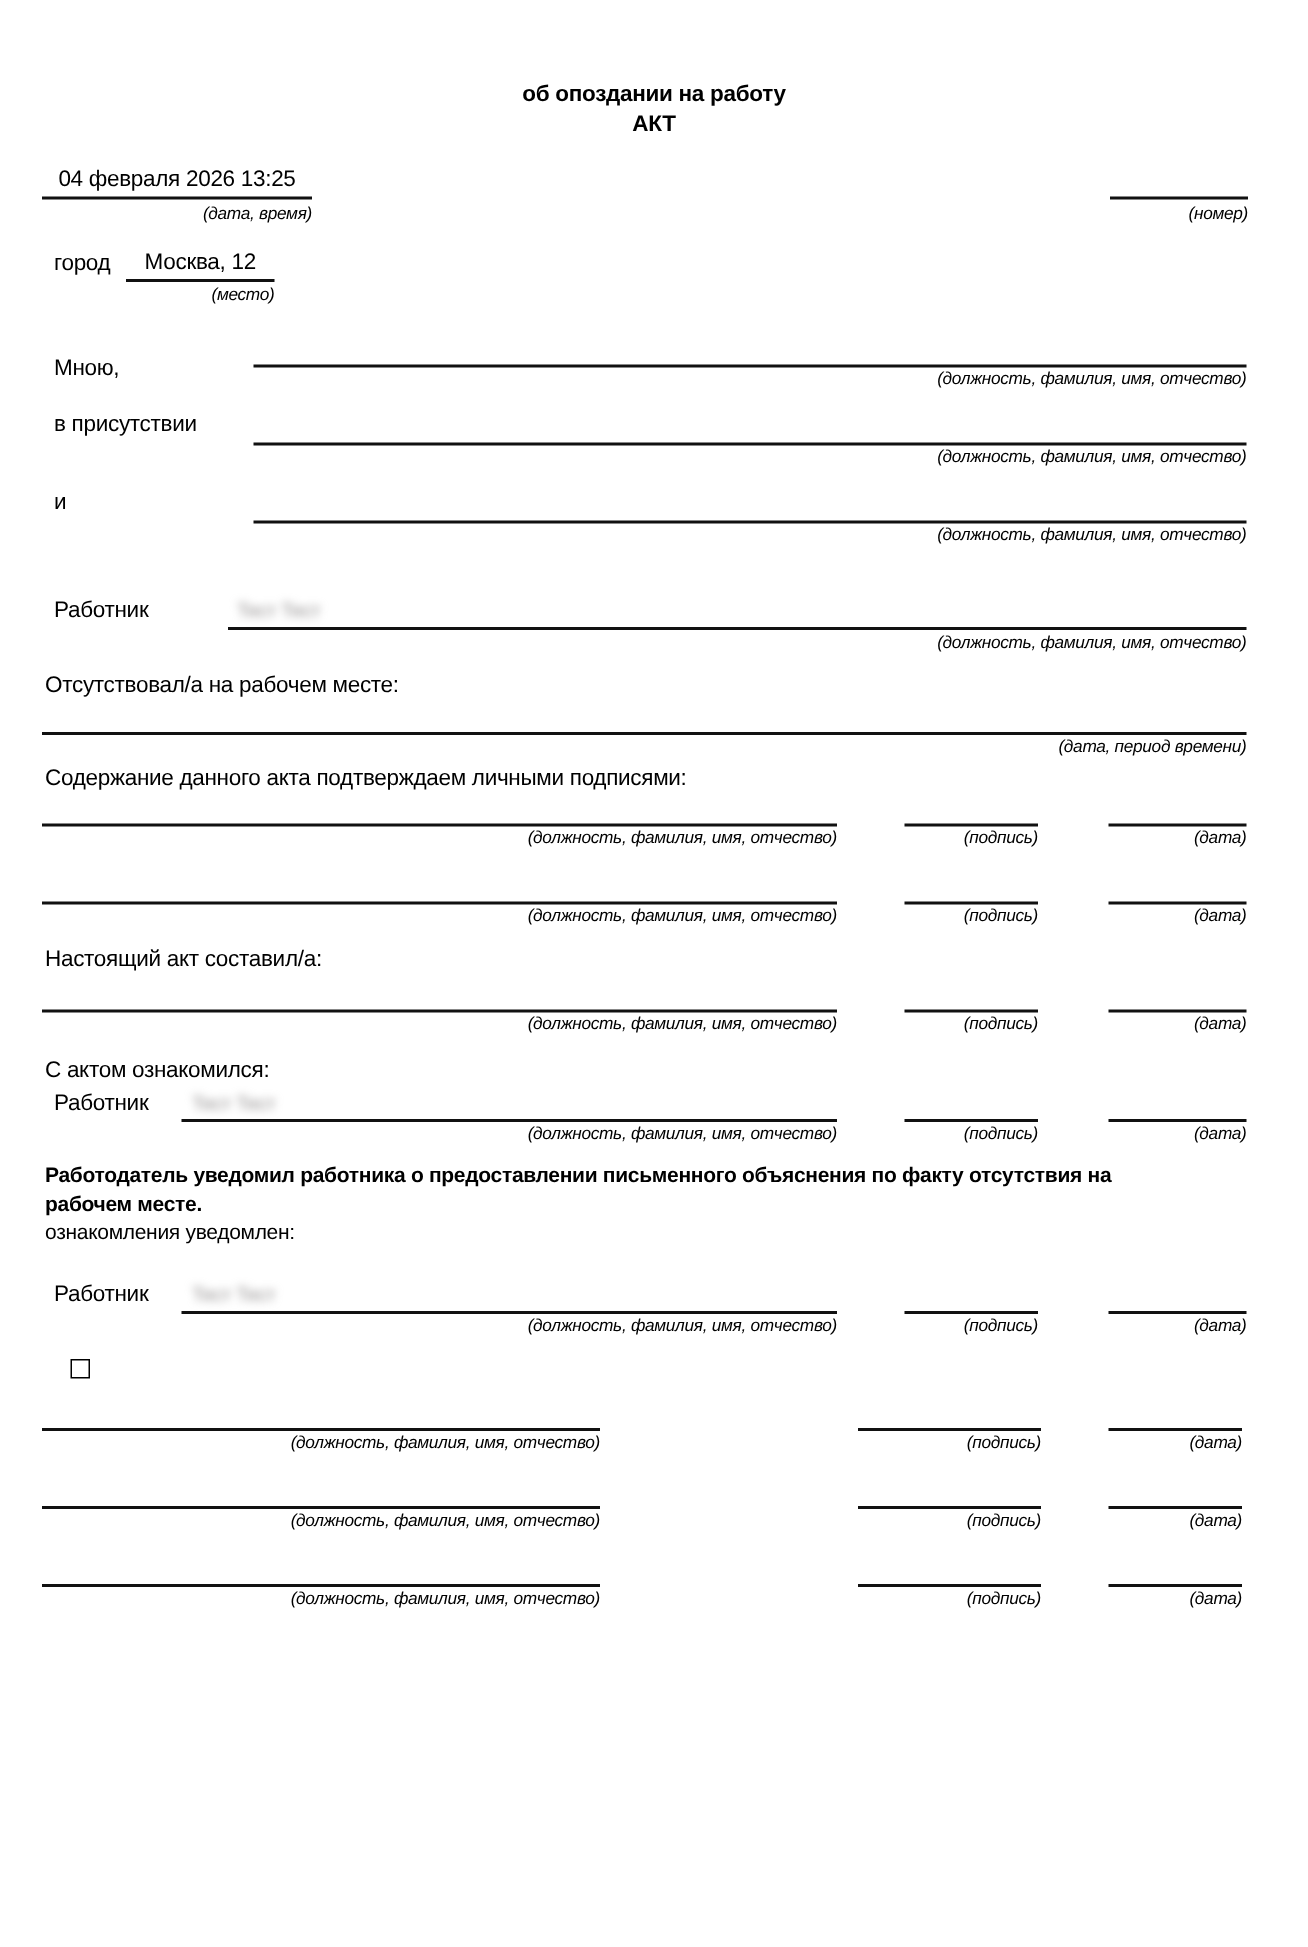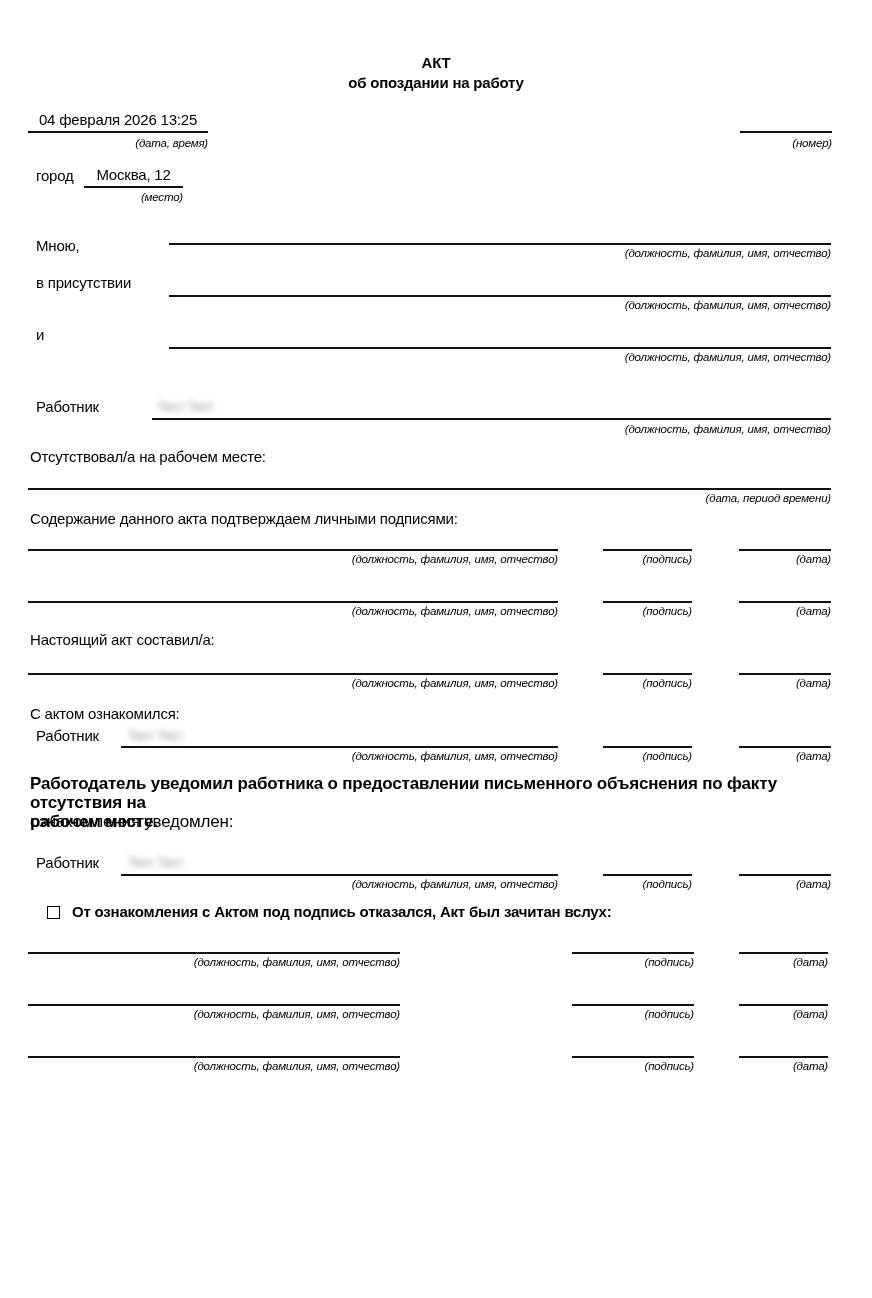--- a/index.html
+++ b/index.html
@@ -13,30 +13,30 @@
     overflow:hidden;
   }
   .txt{position:absolute;font-size:15px;line-height:17px;white-space:nowrap;}
   .bold{font-weight:bold;}
   .title{position:absolute;left:0;right:0;text-align:center;font-weight:bold;font-size:15px;line-height:20px;}
   .ln{position:absolute;border-bottom:2px solid #111;}
   .cap{position:absolute;font-style:italic;font-size:11.5px;line-height:13px;text-align:right;white-space:nowrap;}
   .fieldbox{position:absolute;border-bottom:2px solid #111;text-align:center;font-size:15px;line-height:19px;white-space:nowrap;}
   .redacted{position:absolute;font-size:13px;color:#8f8c8c;filter:blur(3px);white-space:nowrap;}
   .checkbox{position:absolute;width:11px;height:11px;border:1.5px solid #000;background:#fff;}
-  .para{position:absolute;font-size:17px;line-height:19px;}
+  .para{position:absolute;font-size:14px;line-height:19px;}
 </style>
 </head>
 <body>
 
 <div class="page">
 
   <div class="title" style="top:53px;">
+    <div>об опоздании на работу</div>
     <div>АКТ</div>
-    <div>об опоздании на работу</div>
   </div>
 
   <div class="fieldbox" style="left:28px;top:110px;width:180px;height:21px;">
     <span>04 февраля 2026 13:25</span>
   </div>
   <div class="cap" style="left:28px;top:137px;width:180px;">(дата, время)</div>
 
   <div class="ln" style="left:740px;top:110px;width:92px;height:21px;"></div>
   <div class="cap" style="left:740px;top:137px;width:92px;">(номер)</div>
 
@@ -117,21 +117,20 @@
   <div class="txt" style="left:36px;top:854px;">Работник</div>
   <div class="redacted" style="left:128px;top:855px;">Тест Тест</div>
   <div class="ln" style="left:121px;top:856px;width:437px;height:18px;"></div>
   <div class="ln" style="left:603px;top:856px;width:89px;height:18px;"></div>
   <div class="ln" style="left:739px;top:856px;width:92px;height:18px;"></div>
   <div class="cap" style="left:121px;top:878px;width:437px;">(должность, фамилия, имя, отчество)</div>
   <div class="cap" style="left:603px;top:878px;width:89px;">(подпись)</div>
   <div class="cap" style="left:739px;top:878px;width:92px;">(дата)</div>
 
   <div class="checkbox" style="left:47px;top:906px;"></div>
-  <div class="txt bold" style="left:72px;top:903px;">От ознакомления с Актом под подпись отказался, Акт был зачитан вслух:</div>
 
   <div class="ln" style="left:28px;top:934px;width:372px;height:18px;"></div>
   <div class="ln" style="left:572px;top:934px;width:122px;height:18px;"></div>
   <div class="ln" style="left:739px;top:934px;width:89px;height:18px;"></div>
   <div class="cap" style="left:28px;top:956px;width:372px;">(должность, фамилия, имя, отчество)</div>
   <div class="cap" style="left:572px;top:956px;width:122px;">(подпись)</div>
   <div class="cap" style="left:739px;top:956px;width:89px;">(дата)</div>
 
   <div class="ln" style="left:28px;top:986px;width:372px;height:18px;"></div>
   <div class="ln" style="left:572px;top:986px;width:122px;height:18px;"></div>

